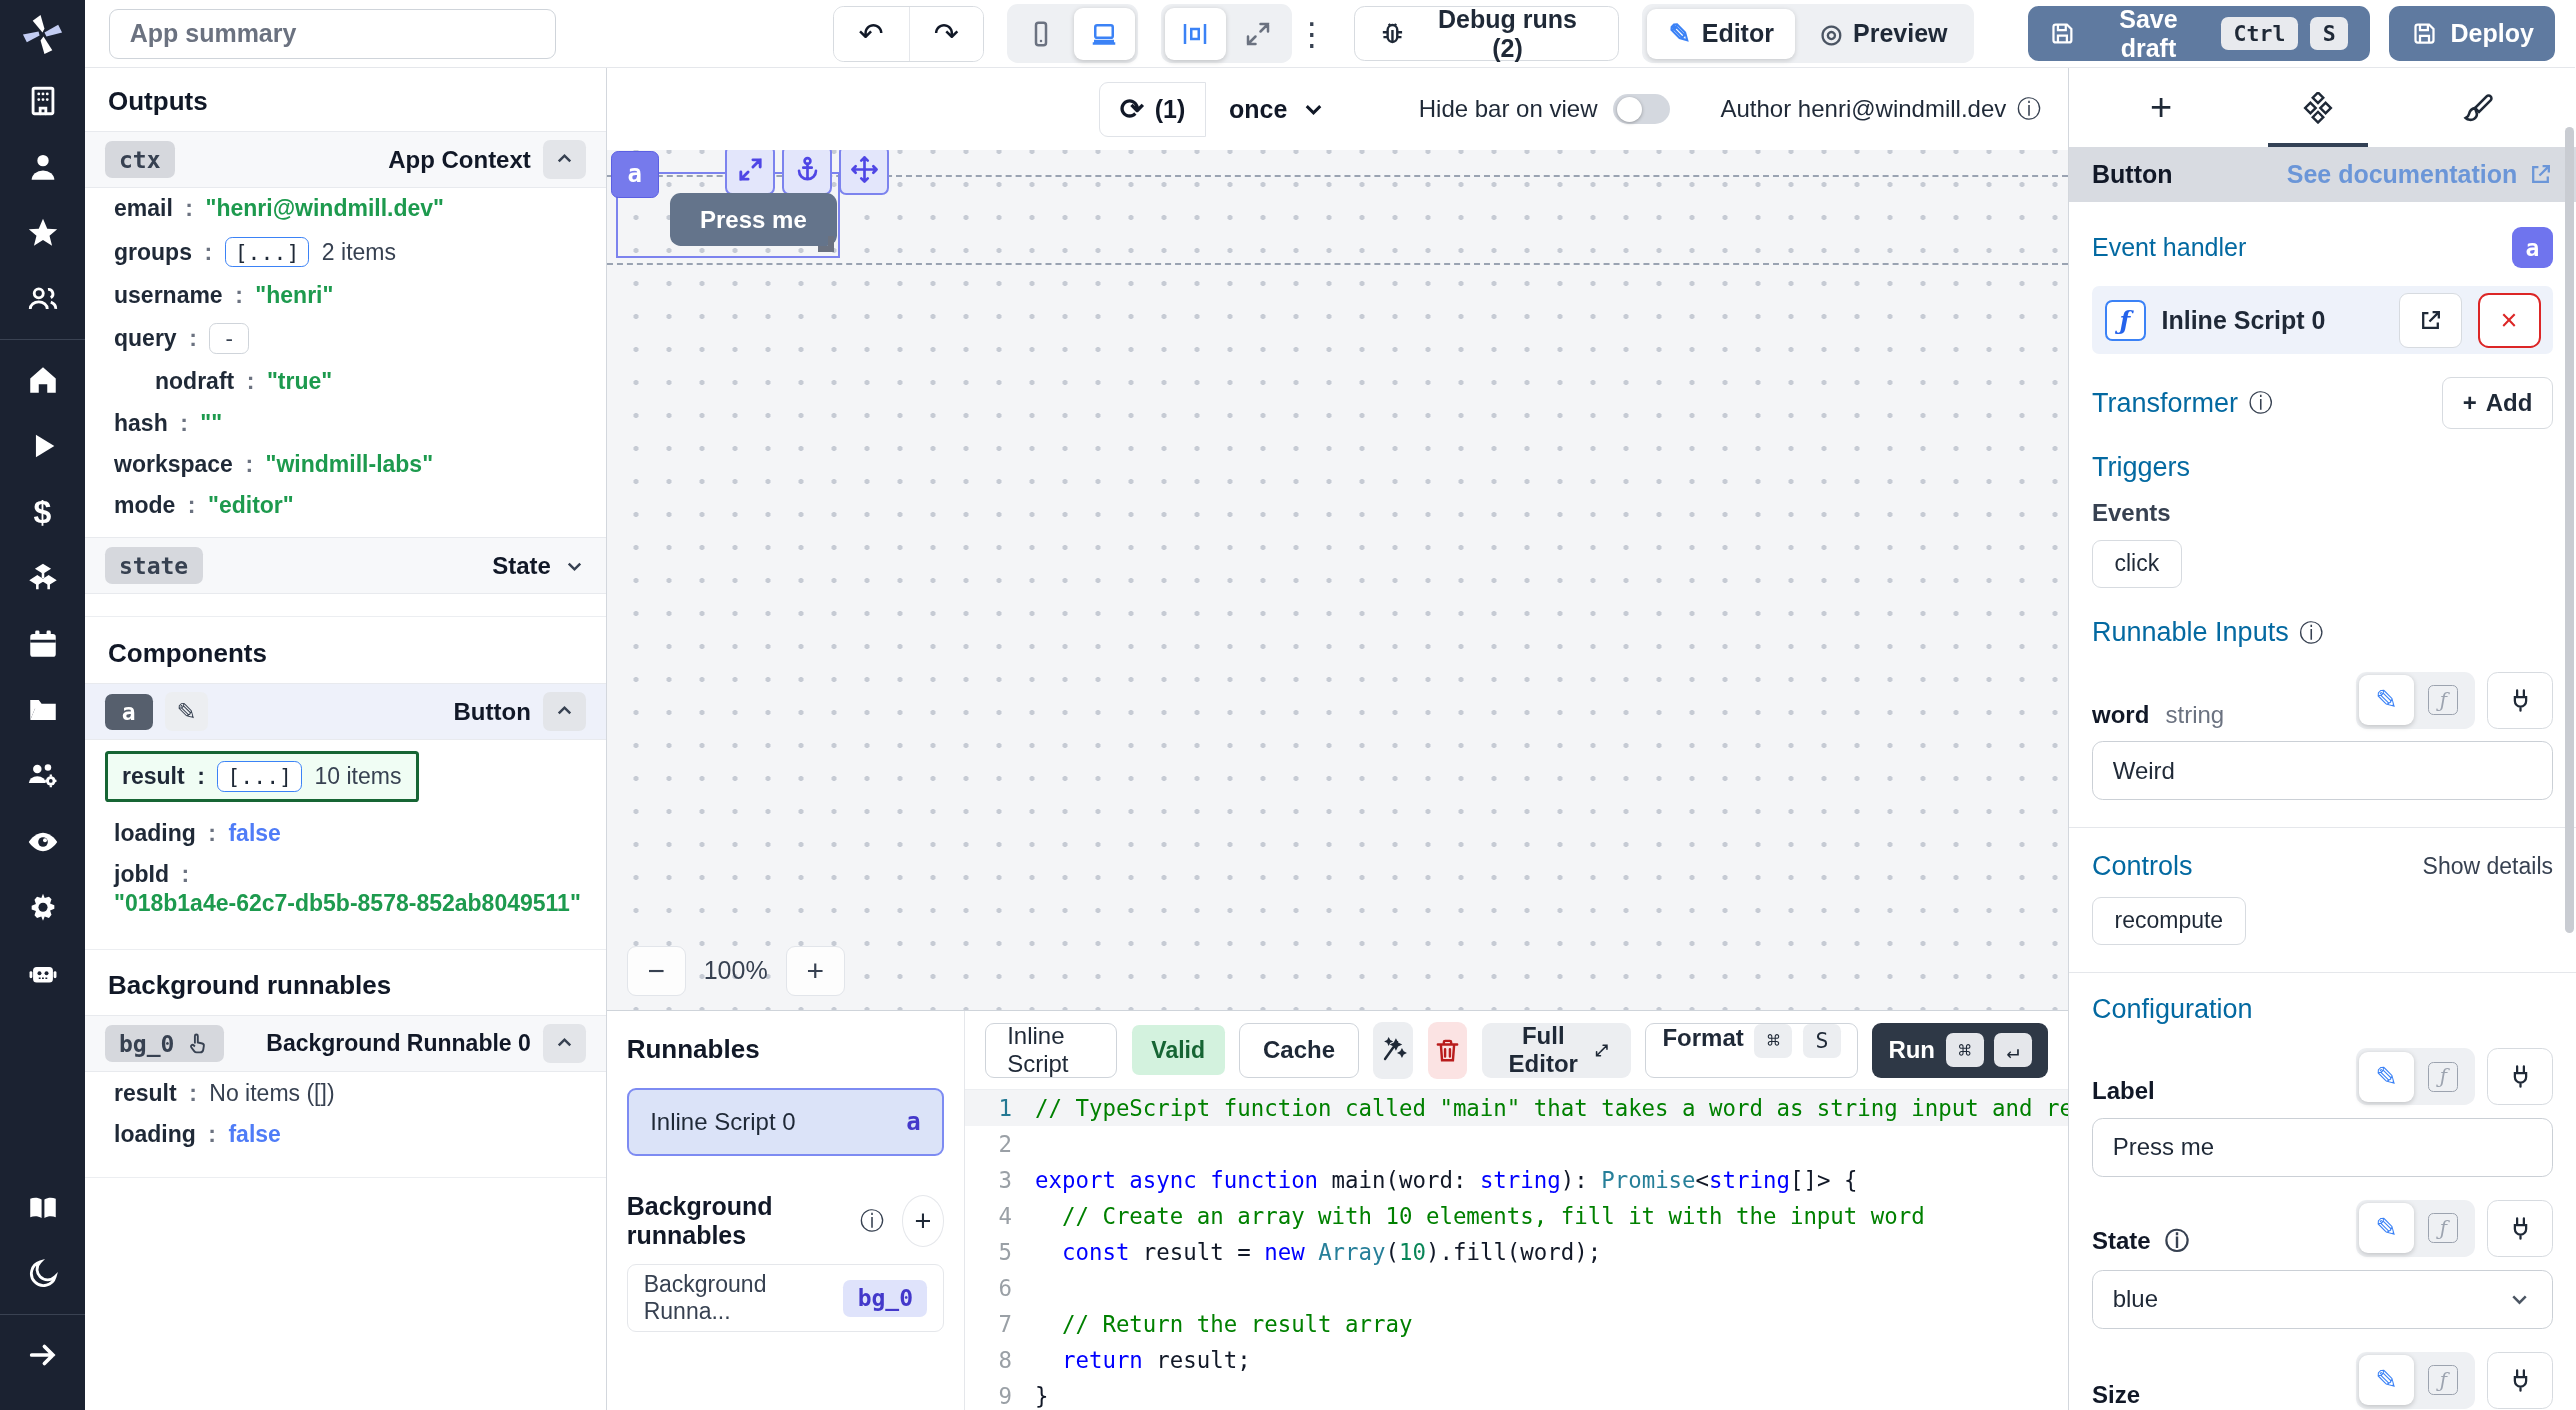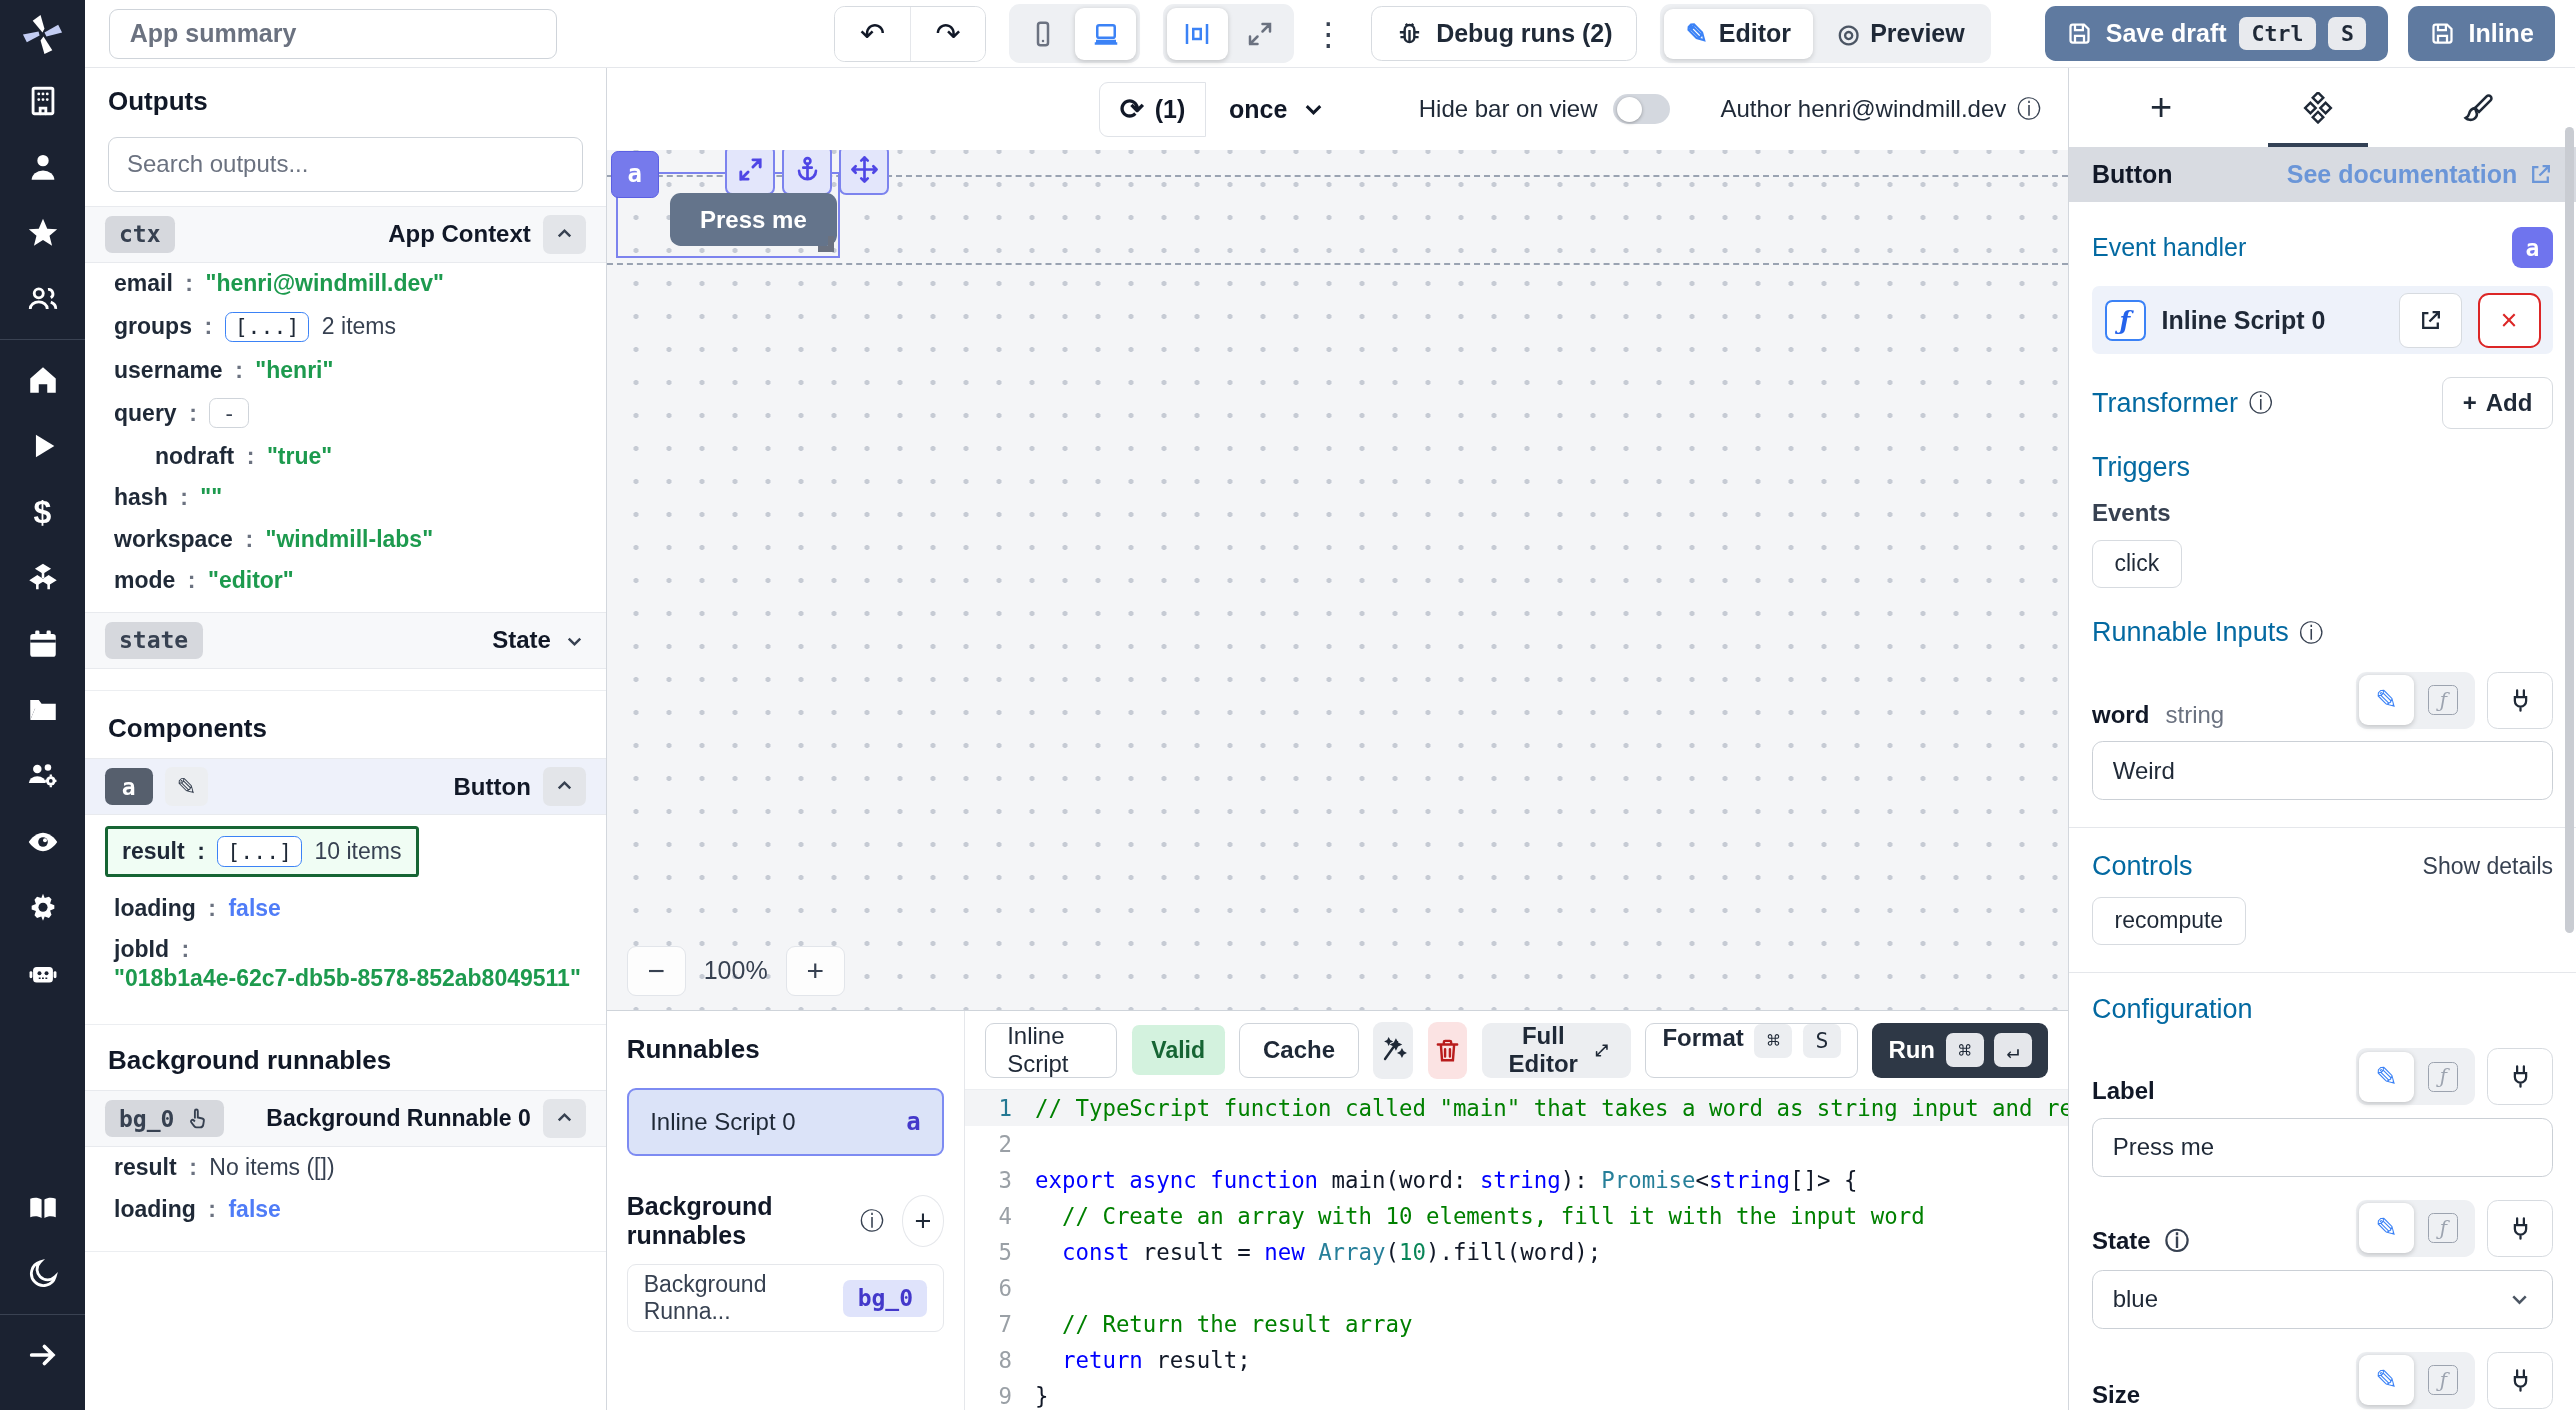--- a/index.html
+++ b/index.html
@@ -368,28 +368,27 @@
       </svg>
     <span>Save draft</span>
     <span class="kbd">Ctrl</span>
     <span class="kbd">S</span>
   </button>
   <button class="btn-slate btn-deploy">
     <svg viewBox="0 0 24 24" fill="none" stroke="currentColor" stroke-width="2">
         <path d="M4 6a2 2 0 0 1 2-2h10l4 4v10a2 2 0 0 1-2 2H6a2 2 0 0 1-2-2z"></path>
         <path d="M8 4v5h7V4M8 20v-6h8v6"></path>
       </svg>
-    <span>Inline</span>
+    <span>Deploy</span>
   </button>
 </header>
 
 <aside class="left-panel">
   <div class="lp-pad">
     <div class="lp-title">Outputs</div>
-    <input class="search-out" placeholder="Search outputs..." style="">
   </div>
   <div class="bar">
     <span class="chip">ctx</span>
     <span class="grow"></span>
     <span class="bar-label">App Context</span>
     <button class="chev-btn">
         <svg viewBox="0 0 24 24" fill="none" stroke="currentColor" stroke-width="2.6">
           <polyline points="6,14 12,8 18,14"></polyline>
         </svg>
       </button>

